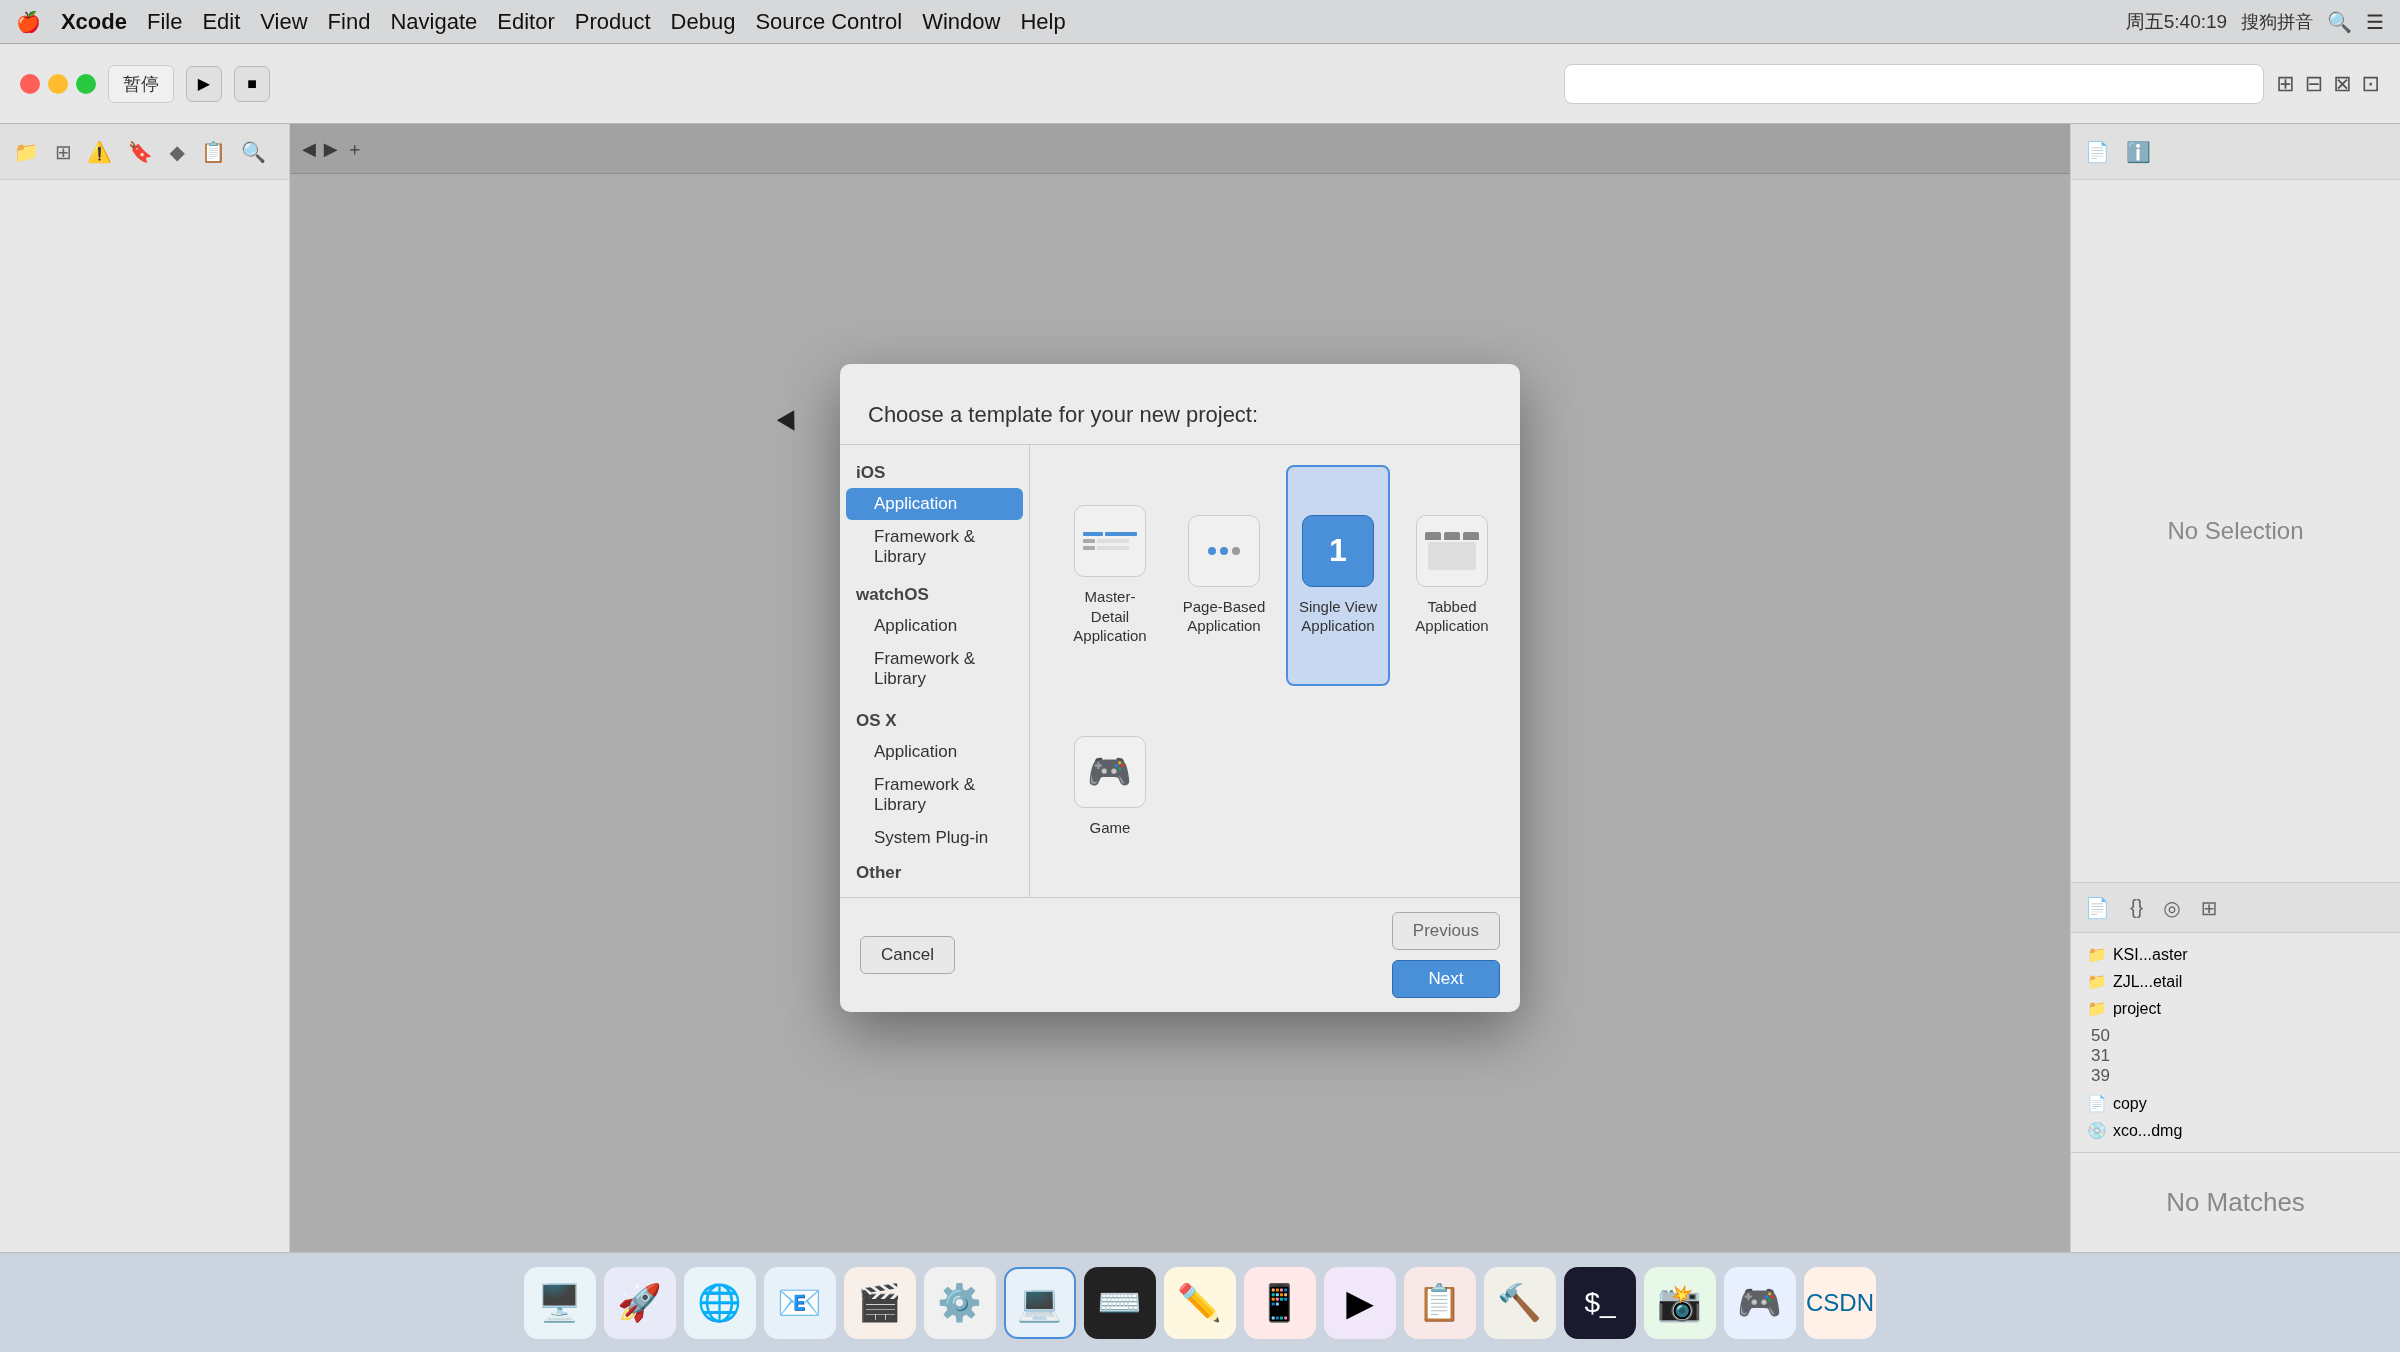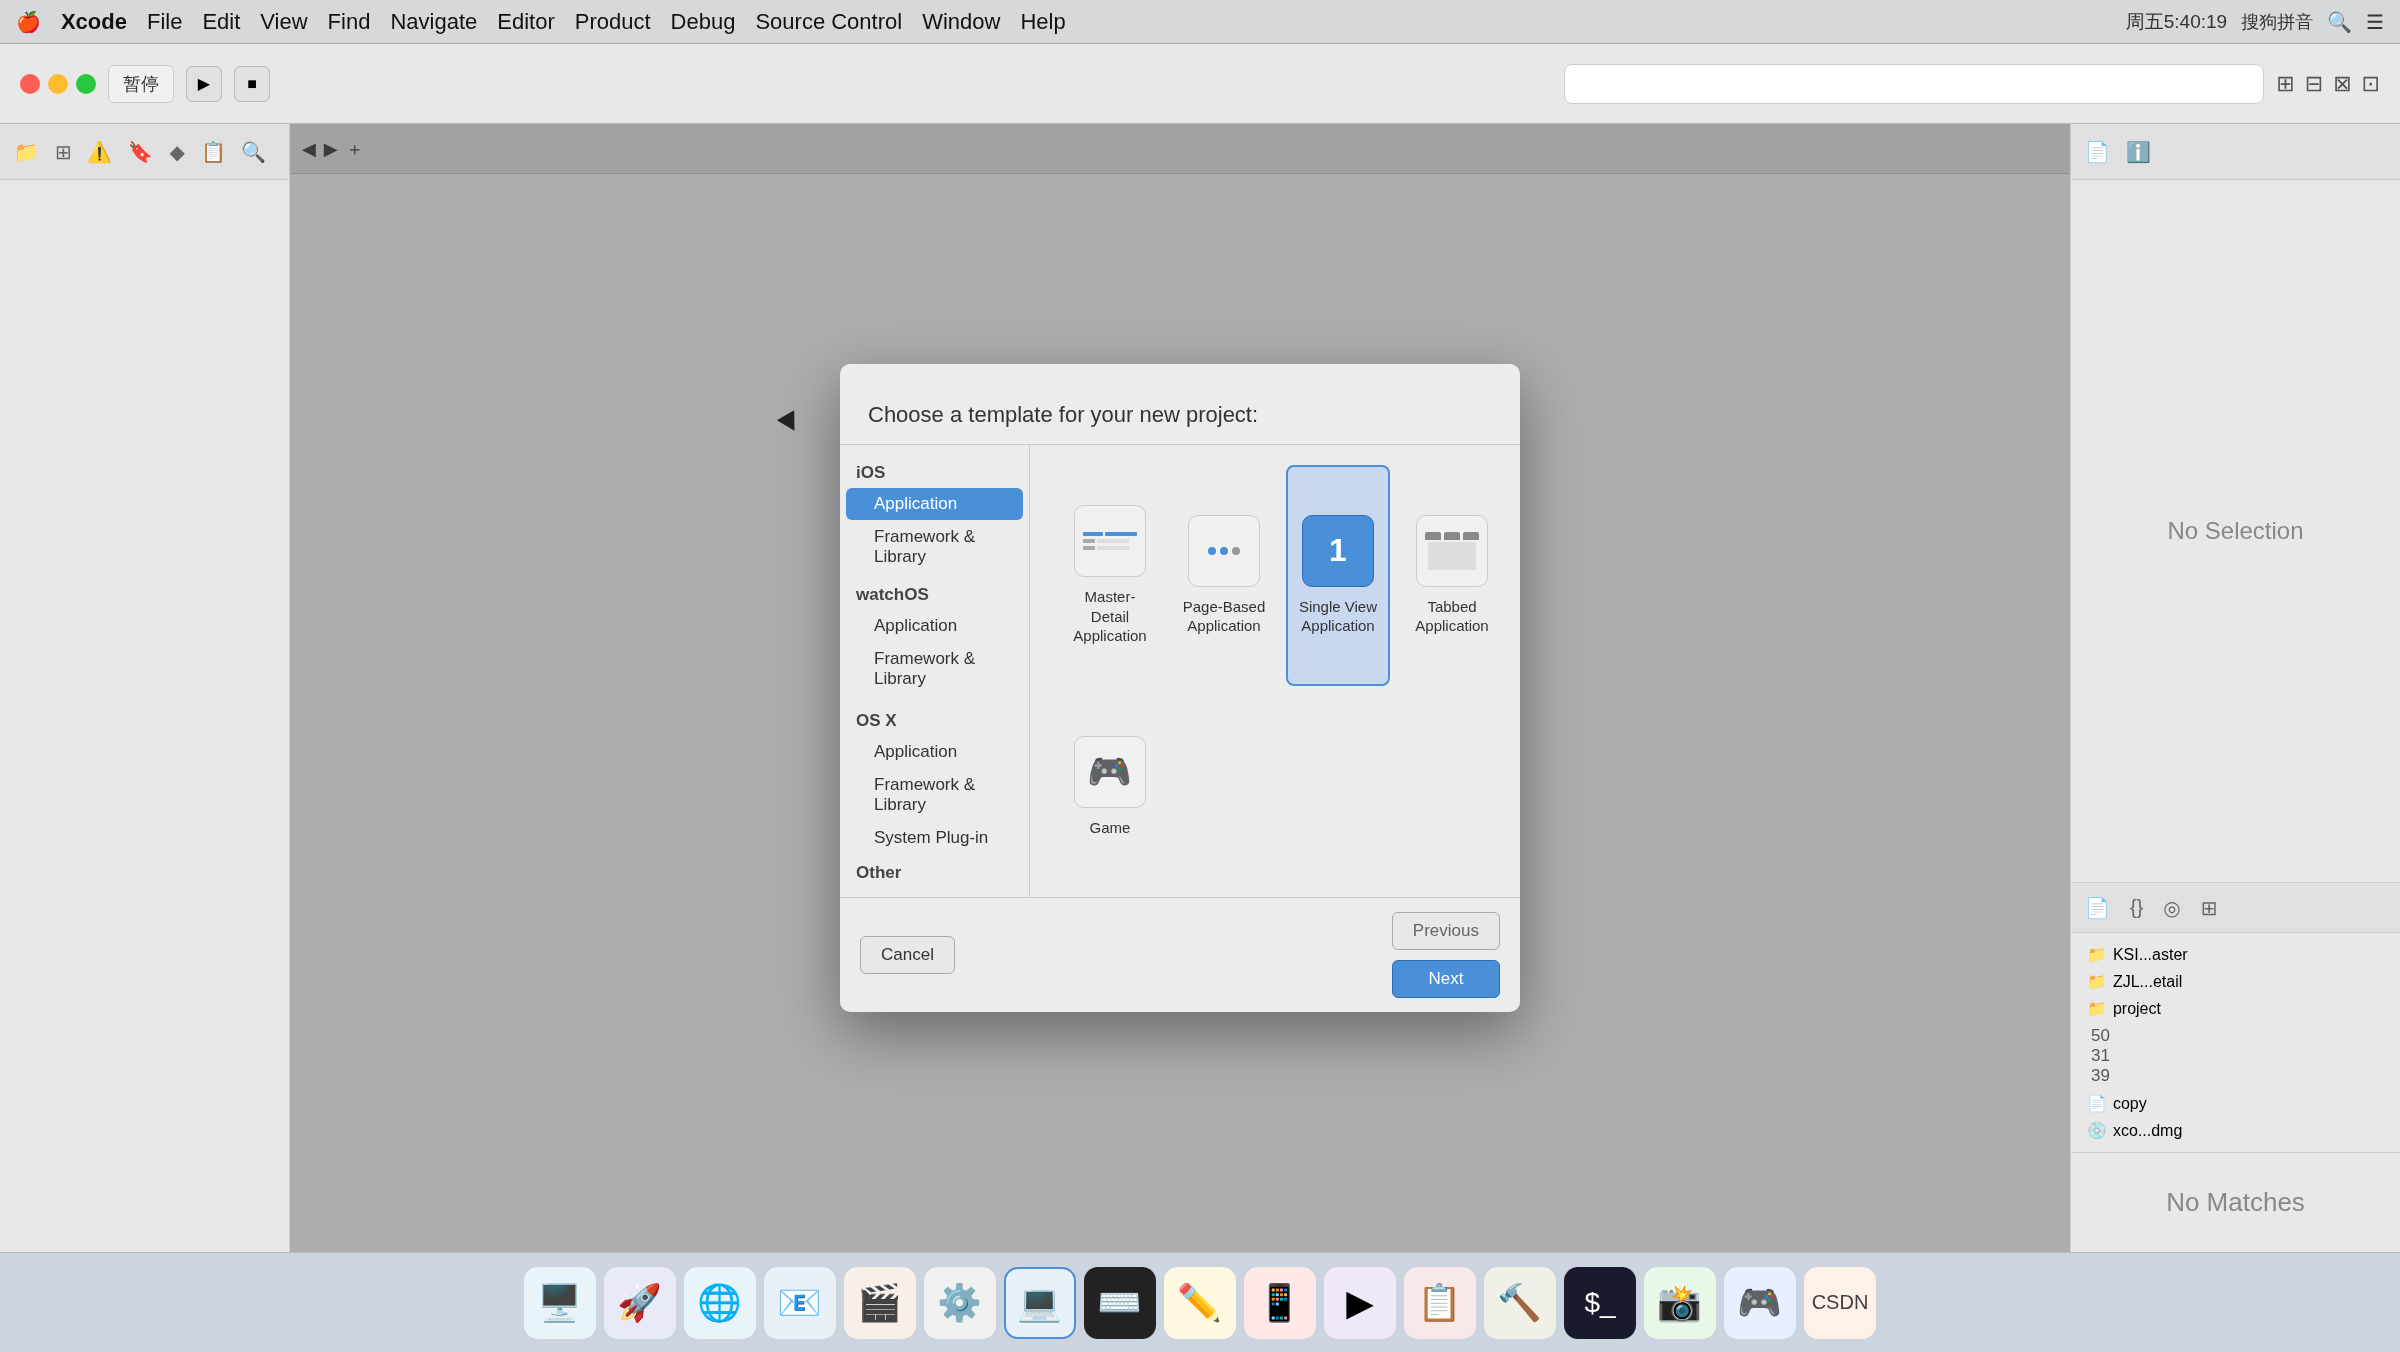--- a/index.html
+++ b/index.html
@@ -746,14 +746,14 @@
   <div class="dock-icon" style="background:#e8f0f8; border: 2px solid #4a90d9;">💻</div>
   <div class="dock-icon" style="background:#222; color:white;">⌨️</div>
   <div class="dock-icon" style="background:#fff8e0;">✏️</div>
   <div class="dock-icon" style="background:#ffe8e8;">📱</div>
   <div class="dock-icon" style="background:#f0e8f8;">▶</div>
   <div class="dock-icon" style="background:#f8e8e8;">📋</div>
   <div class="dock-icon" style="background:#f0f0e8;">🔨</div>
   <div class="dock-icon" style="background:#1a1a2e; color:white; font-size:28px;">$_</div>
   <div class="dock-icon" style="background:#e8f8e8;">📸</div>
   <div class="dock-icon" style="background:#e8f0ff;">🎮</div>
-  <div class="dock-icon" style="background:#fff0e8; font-size:20px; color:#404040;">CSDN</div>
+  <div class="dock-icon" style="background:#fff0e8; font-size:24px; color:#0369a1;">CSDN</div>
 </div>
 
 </body></html>

